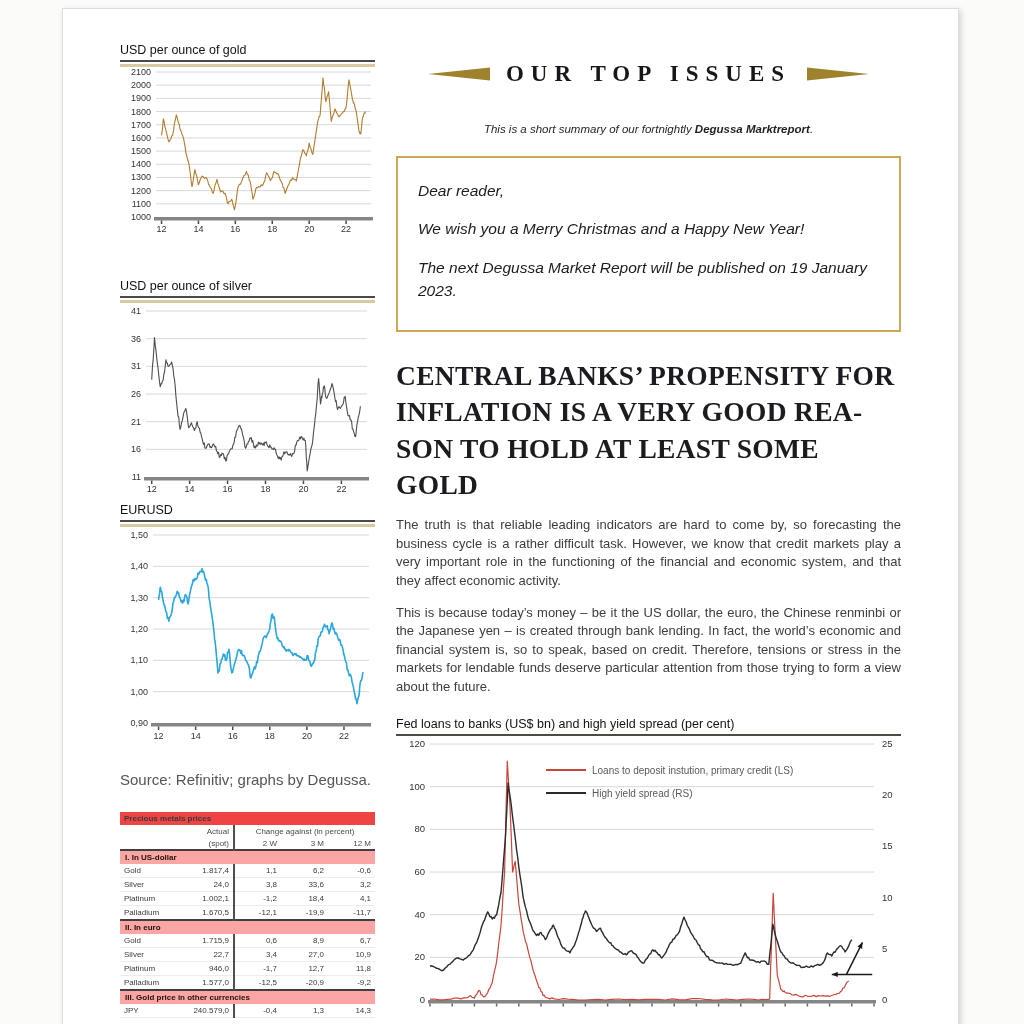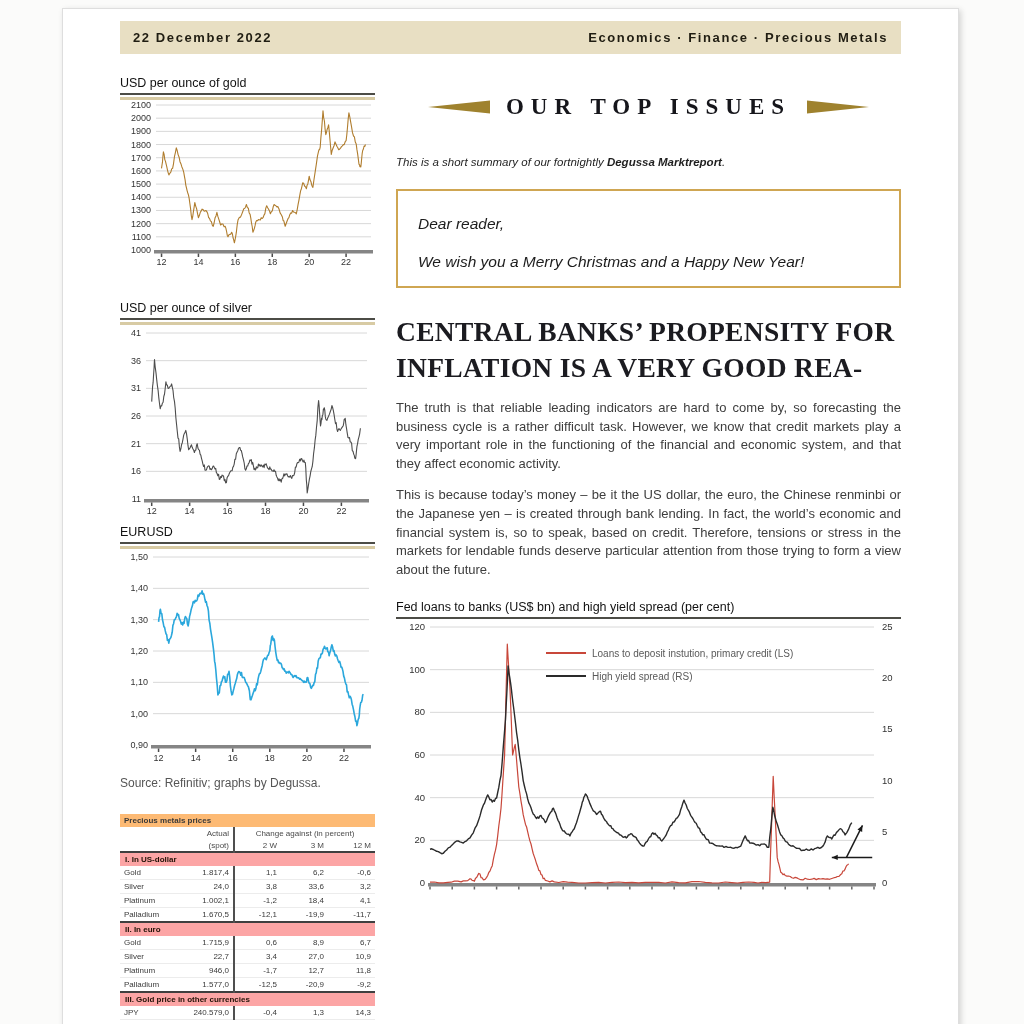--- a/index.html
+++ b/index.html
@@ -11,58 +11,54 @@
   .header-bar{height:33px;background:#e8dfc3;display:flex;align-items:center;
         justify-content:space-between;padding:0 13px;font-weight:bold;font-size:13px;
         letter-spacing:1.6px;color:#201d12;}
   .columns{display:flex;margin-top:22px;gap:21px;}
   .col-left{width:255px;flex:none;}
   .col-right{flex:1;min-width:0;}
   .chart-title{font-size:12.5px;font-weight:normal;color:#121212;margin-bottom:3px;}
   .rule-dark{height:2px;background:#4c4c46;}
   .rule-tan{height:3px;background:#d8cba4;margin-top:2px;}
   .chart-block{margin-bottom:0;}
-  .cb-silver{margin-top:25px;}
+  .cb-silver{margin-top:36px;}
   .cb-eur{}
   svg text{font-family:"Liberation Sans",sans-serif;}
-  .source-note{font-size:12px;color:#555;margin-top:3px;}
+  .source-note{font-size:15px;color:#555;margin-top:20px;}
   .metals-table{border-collapse:collapse;table-layout:fixed;width:255px;margin-top:24px;}
   .metals-table td{padding:2px 4px;font-size:8px;color:#3a3a3a;white-space:nowrap;overflow:hidden;}
-  .t-title{background:#fdba74;color:#fdf3e4;font-weight:bold;font-size:8.5px;padding:3px 5px;}
+  .t-title{background:#ef4444;color:#fdf3e4;font-weight:bold;font-size:8.5px;padding:3px 5px;}
   .t-h1 td,.t-h2 td{color:#4a4a4a;padding:1.5px 4px;}
   .t-ch{text-align:center;}
   .num{text-align:right;}
   .vdiv{border-right:2.5px solid #4f4f4f;text-align:right;}
   .t-band td{background:#fca5a5;border-top:2px solid #3f3f3f;font-weight:bold;font-size:8px;
         color:#201206;padding:2px 5px;}
   .t-row td{border-bottom:1px solid #ececec;}
   .top-issues{display:flex;align-items:center;justify-content:center;gap:16px;margin-top:18px;}
   .ti-text{font-family:"Liberation Serif",serif;font-size:23px;font-weight:600;
         letter-spacing:7px;color:#16161b;white-space:nowrap;}
   .arrow{flex:none;}
-  .summary{font-style:italic;font-size:11.5px;color:#1f1f1f;margin-top:36px;}
-  .reader-box{border:2px solid #cfa652;margin-top:21px;padding:6px 20px 12px;font-style:italic;
+  .summary{text-align:center;font-style:italic;font-size:11.5px;color:#1f1f1f;margin-top:36px;}
+  .reader-box{border:2px solid #cfa652;margin-top:21px;padding:6px 20px 28px;font-style:italic;
         font-size:15.5px;color:#1c1c1c;line-height:1.5;}
   .reader-box p{margin:15px 0 0;}
   .headline{font-family:"Liberation Serif",serif;font-size:27.5px;font-weight:600;
         color:#1b1b20;margin:26px 0 0;line-height:1.32;letter-spacing:0.3px;}
   .headline span{display:block;}
   .body-para{font-size:13px;color:#3d3d3d;text-align:justify;line-height:1.43;margin:13px 0 0;}
   .fed-block{margin-top:21px;}
 </style>
 </head>
 <body>
 
 <div class="page">
   <div class="page-inner">
 
-    <div class="header-bar">
-      <span>22 December 2022</span>
-      <span>Economics · Finance · Precious Metals</span>
-    </div>
 
     <div class="columns">
 
       <div class="col-left">
 
         <div class="chart-block">
           <div class="chart-title">USD per ounce of gold</div>
           <div class="rule-dark"></div>
           <div class="rule-tan"></div>
           <svg width="255" height="172" viewBox="0 0 255 172">
@@ -288,25 +284,27 @@
           <svg class="arrow" width="62" height="14" viewBox="0 0 62 14">
             <polygon points="0,0.5 62,7 0,13.5" fill="#9f822e"></polygon>
           </svg>
         </div>
 
         <div class="summary"><span>This is a short summary of our fortnightly </span><b>Degussa Marktreport</b><span>.</span></div>
 
         <div class="reader-box">
           <p>Dear reader,</p>
           <p>We wish you a Merry Christmas and a Happy New Year!</p>
+          <p>The next Degussa Market Report will be published on 19 January 2023.</p>
         </div>
 
         <h1 class="headline">
           <span>CENTRAL BANKS’ PROPENSITY FOR</span>
           <span>INFLATION IS A VERY GOOD REA-</span>
+          <span>SON TO HOLD AT LEAST SOME GOLD</span>
         </h1>
 
         <p class="body-para">The truth is that reliable leading indicators are hard to come by, so forecasting the business cycle is a rather difficult task. However, we know that credit markets play a very important role in the functioning of the financial and economic system, and that they affect economic activity.</p>
         <p class="body-para">This is because today’s money – be it the US dollar, the euro, the Chinese renminbi or the Japanese yen – is created through bank lending. In fact, the world’s economic and financial system is, so to speak, based on credit. Therefore, tensions or stress in the markets for lendable funds deserve particular attention from those trying to form a view about the future.</p>
 
         <div class="fed-block">
           <div class="chart-title">Fed loans to banks (US$ bn) and high yield spread (per cent)</div>
           <div class="rule-dark"></div>
           <svg width="515" height="272" viewBox="0 0 515 272">
               <line x1="34" y1="8" x2="478" y2="8" stroke="#d8d8d8" stroke-width="1"></line>

